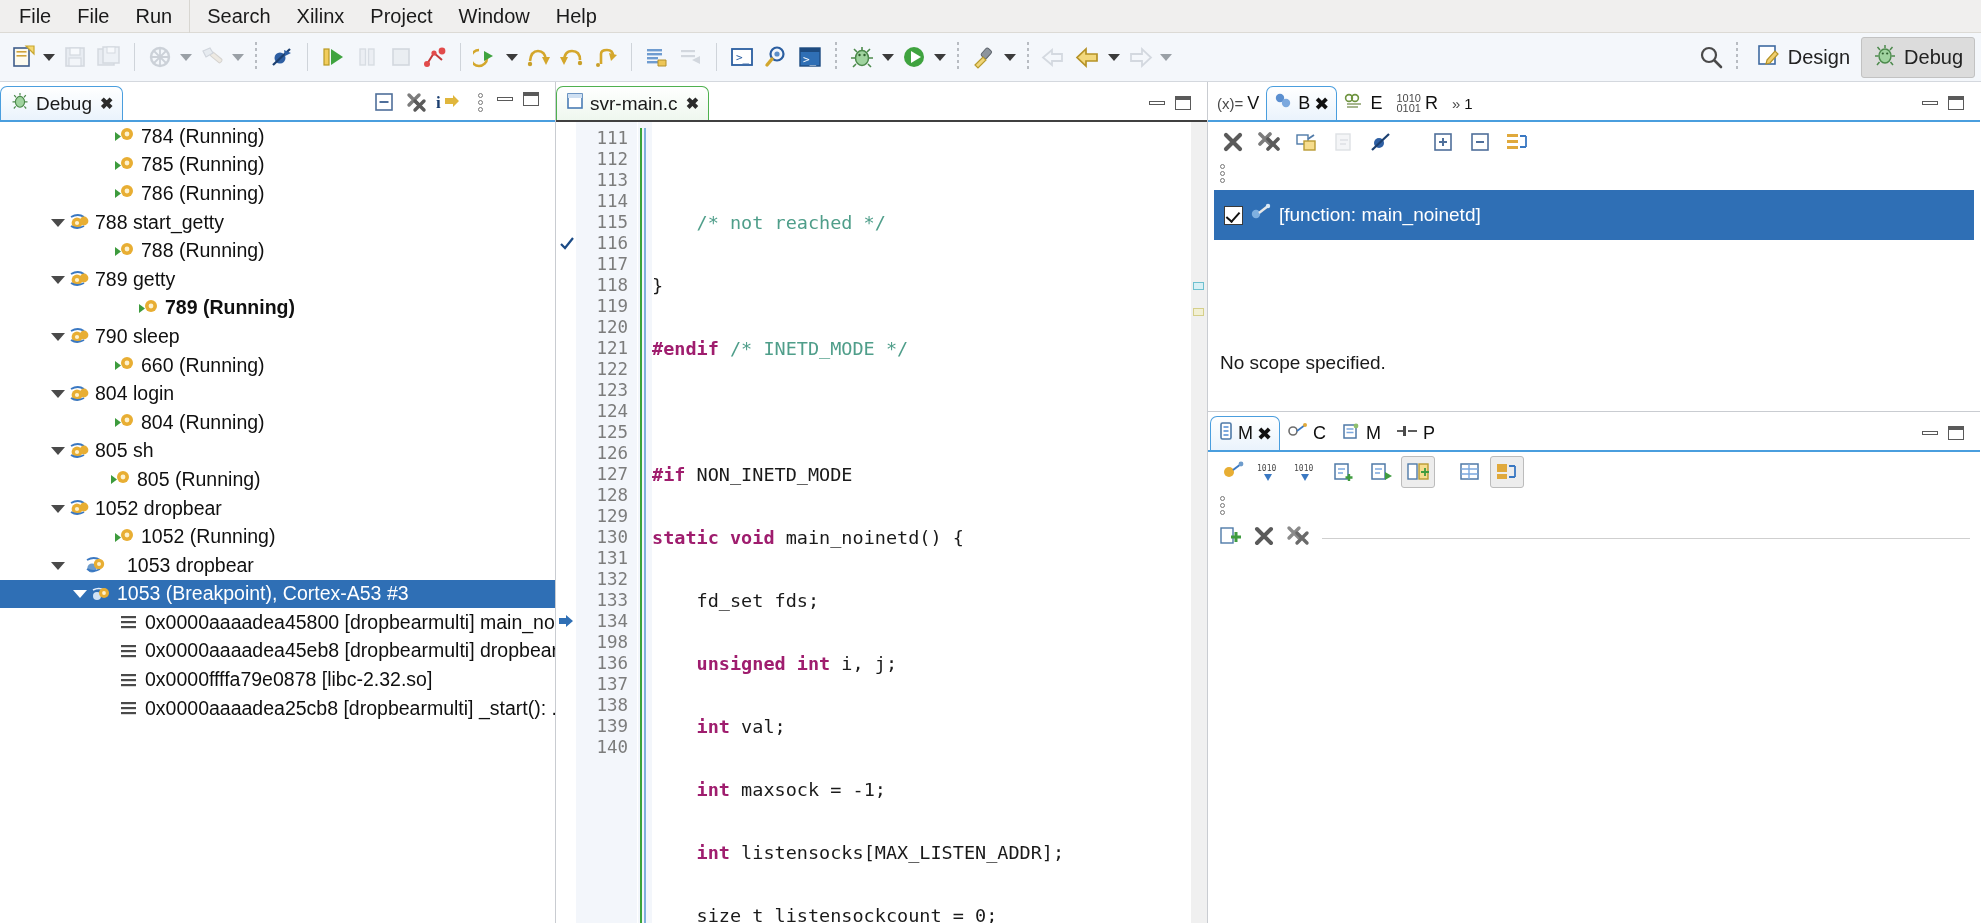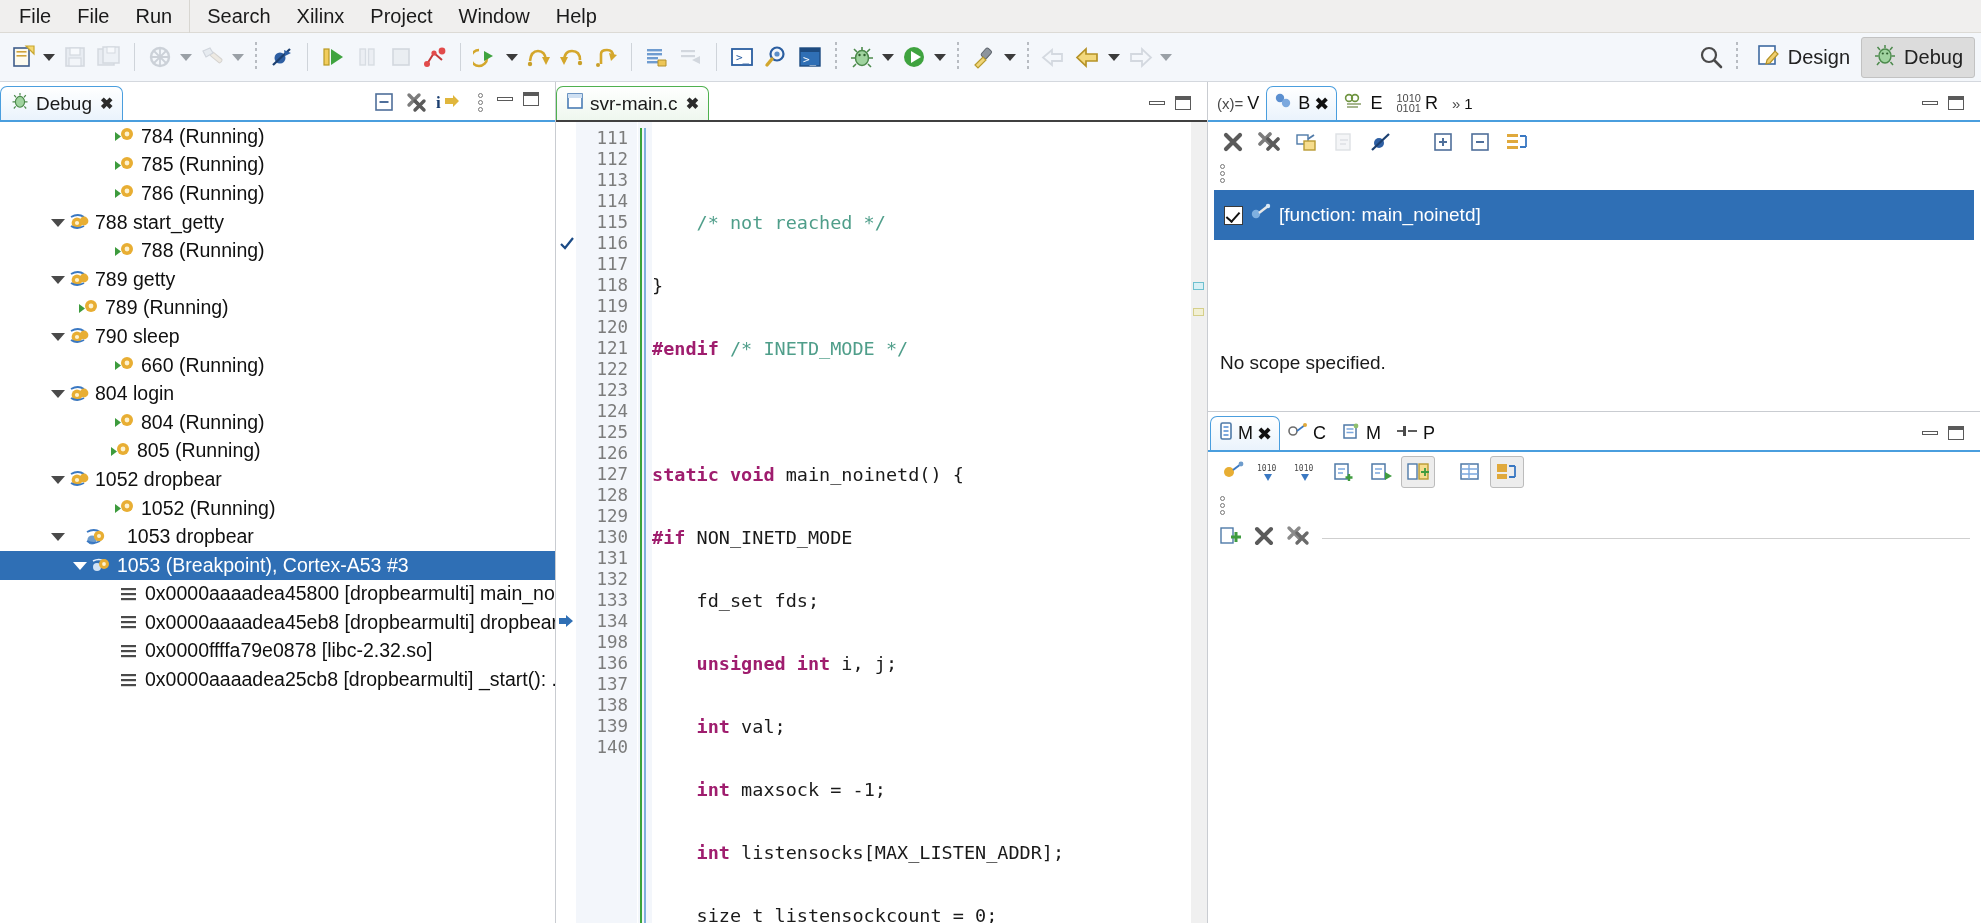--- a/index.html
+++ b/index.html
@@ -698,21 +698,21 @@
                 <circle cx="9" cy="11" r="5.4" fill="#e8ae33"></circle>
                 <circle cx="9" cy="11" r="2.1" fill="#fdf2cf"></circle>
                 <path d="M3 5 Q10 1 16 5" stroke="#3a78c2" stroke-width="1.9" fill="none"></path>
                 <path d="M16 14 Q9 18 3 14" stroke="#3a78c2" stroke-width="1.9" fill="none"></path>
                 <circle cx="16" cy="9" r="4.4" fill="#e8ae33"></circle>
               </svg>
           </span>
           <span>789 getty</span>
         </div>
 
-        <div class="trow" style="padding-left:60px;">
+        <div class="trow" style="padding-left:120px;font-weight:bold;">
           <span class="twist"></span>
           <span class="ticon">
             <svg width="22" height="20" viewBox="0 0 22 20">
                 <polygon points="1,6 1,15 7,10.5" fill="#3d9b3d"></polygon>
                 <circle cx="13" cy="8" r="6" fill="#e8ae33"></circle>
                 <circle cx="13" cy="8" r="2.4" fill="#fdf2cf"></circle>
               </svg>
           </span>
           <span>789 (Running)</span>
         </div>
@@ -762,20 +762,33 @@
           <span class="ticon">
             <svg width="22" height="20" viewBox="0 0 22 20">
                 <polygon points="1,6 1,15 7,10.5" fill="#3d9b3d"></polygon>
                 <circle cx="13" cy="8" r="6" fill="#e8ae33"></circle>
                 <circle cx="13" cy="8" r="2.4" fill="#fdf2cf"></circle>
               </svg>
           </span>
           <span>804 (Running)</span>
         </div>
 
+        <div class="trow" style="padding-left:50px;">
+          <span class="twist open"></span>
+          <span class="ticon">
+            <svg width="24" height="20" viewBox="0 0 24 20">
+                <circle cx="9" cy="11" r="5.4" fill="#e8ae33"></circle>
+                <circle cx="9" cy="11" r="2.1" fill="#fdf2cf"></circle>
+                <path d="M3 5 Q10 1 16 5" stroke="#3a78c2" stroke-width="1.9" fill="none"></path>
+                <path d="M16 14 Q9 18 3 14" stroke="#3a78c2" stroke-width="1.9" fill="none"></path>
+                <circle cx="16" cy="9" r="4.4" fill="#e8ae33"></circle>
+              </svg>
+          </span>
+          <span>805 sh</span>
+        </div>
 
         <div class="trow" style="padding-left:92px;">
           <span class="twist"></span>
           <span class="ticon">
             <svg width="22" height="20" viewBox="0 0 22 20">
                 <polygon points="1,6 1,15 7,10.5" fill="#3d9b3d"></polygon>
                 <circle cx="13" cy="8" r="6" fill="#e8ae33"></circle>
                 <circle cx="13" cy="8" r="2.4" fill="#fdf2cf"></circle>
               </svg>
           </span>
@@ -978,22 +991,22 @@
           <div style="position:absolute;left:2px;top:6px;bottom:0;width:2px;background:#3aa43a;"></div>
           <div style="position:absolute;left:6px;top:6px;bottom:0;width:2px;background:#7fb0dd;"></div>
         </div>
 
         <div id="code-text">
           <div style="height:6px;"></div>
           <div class="cline"><span class="cmt">    /* not reached */</span></div>
           <div class="cline"><span>}</span></div>
           <div class="cline"><span class="pp">#endif</span><span class="cmt"> /* INETD_MODE */</span></div>
           <div class="cline"><span></span></div>
+          <div class="cline"><span class="pp">#if</span><span> NON_INETD_MODE</span></div>
           <div class="cline"><span class="kw">static void</span><span> main_noinetd() {</span></div>
-          <div class="cline"><span class="pp">#if</span><span> NON_INETD_MODE</span></div>
           <div class="cline"><span>    fd_set fds;</span></div>
           <div class="cline"><span>    </span><span class="kw">unsigned int</span><span> i, j;</span></div>
           <div class="cline"><span>    </span><span class="kw">int</span><span> val;</span></div>
           <div class="cline"><span>    </span><span class="kw">int</span><span> maxsock = -1;</span></div>
           <div class="cline"><span>    </span><span class="kw">int</span><span> listensocks[MAX_LISTEN_ADDR];</span></div>
           <div class="cline"><span>    size_t listensockcount = 0;</span></div>
           
           
           
           

